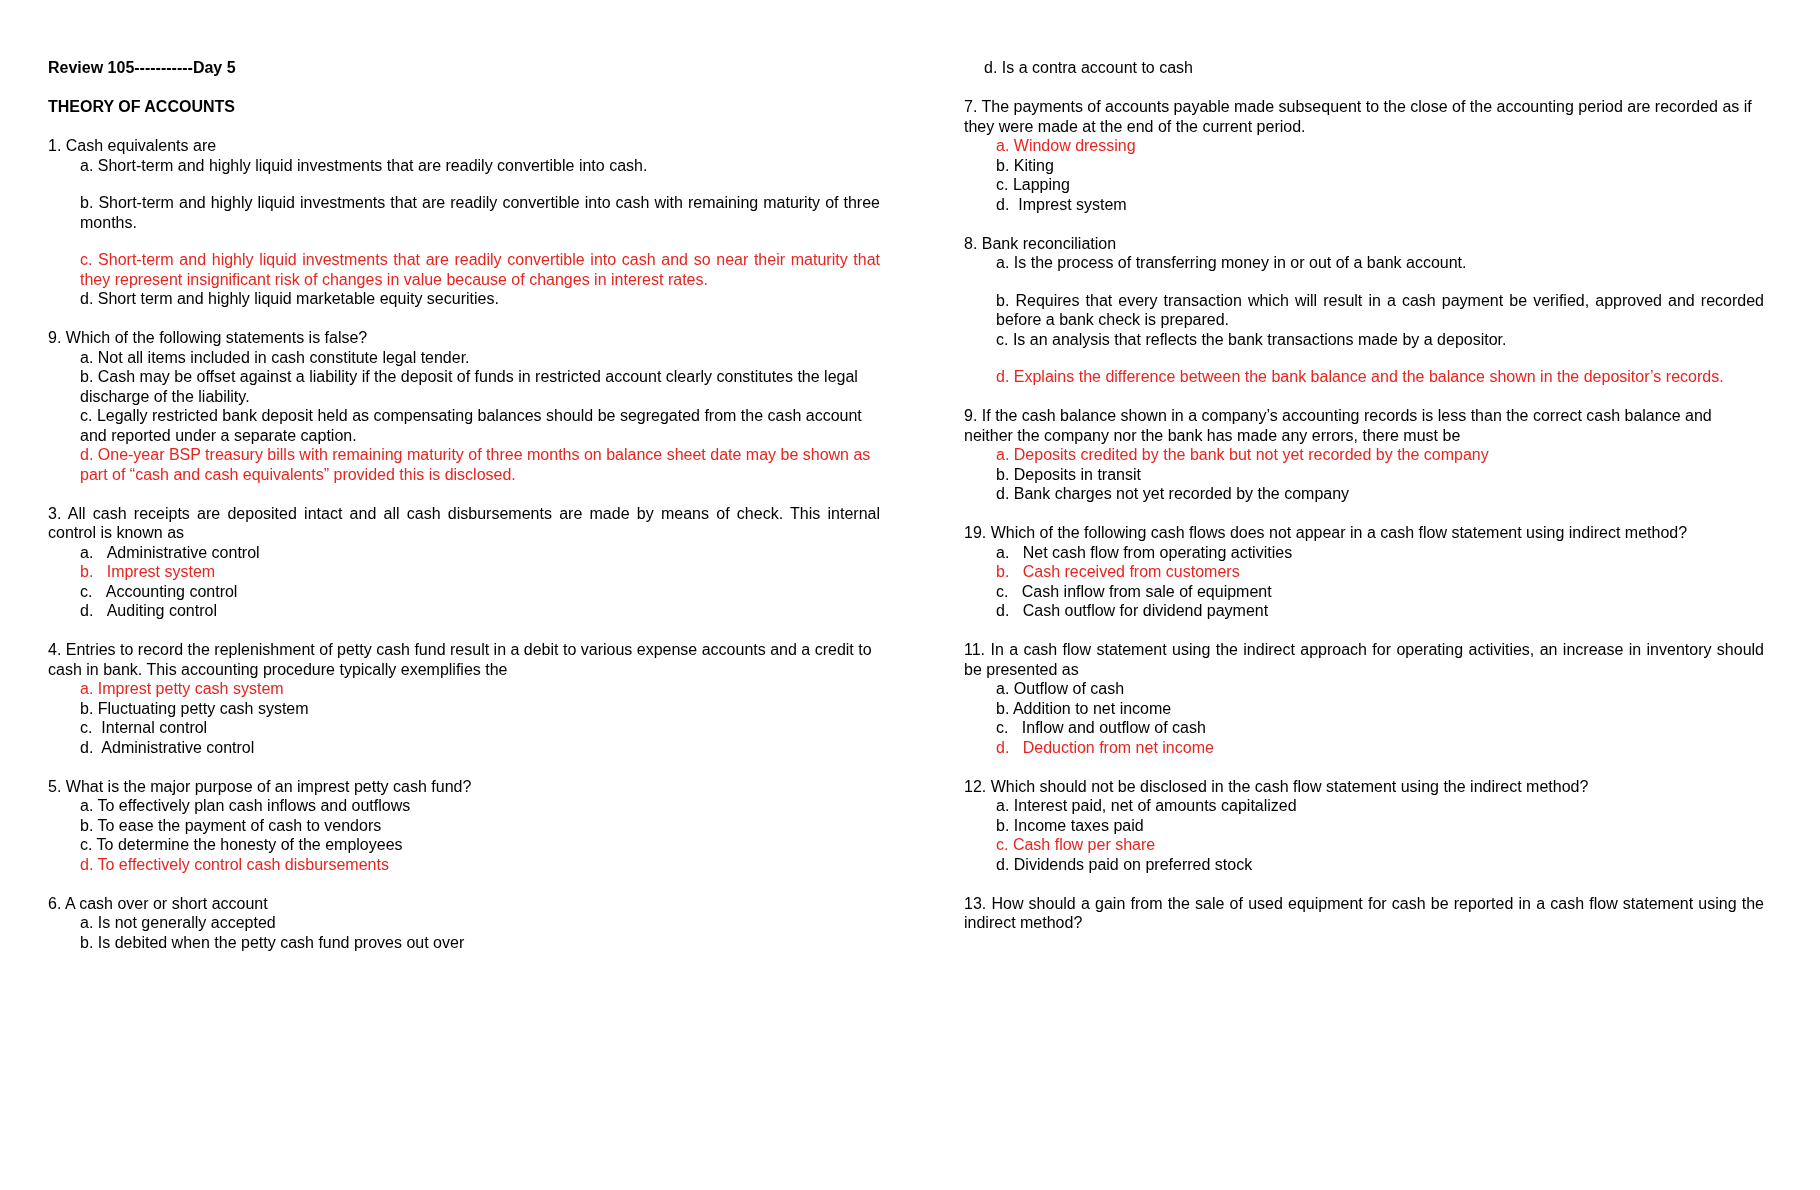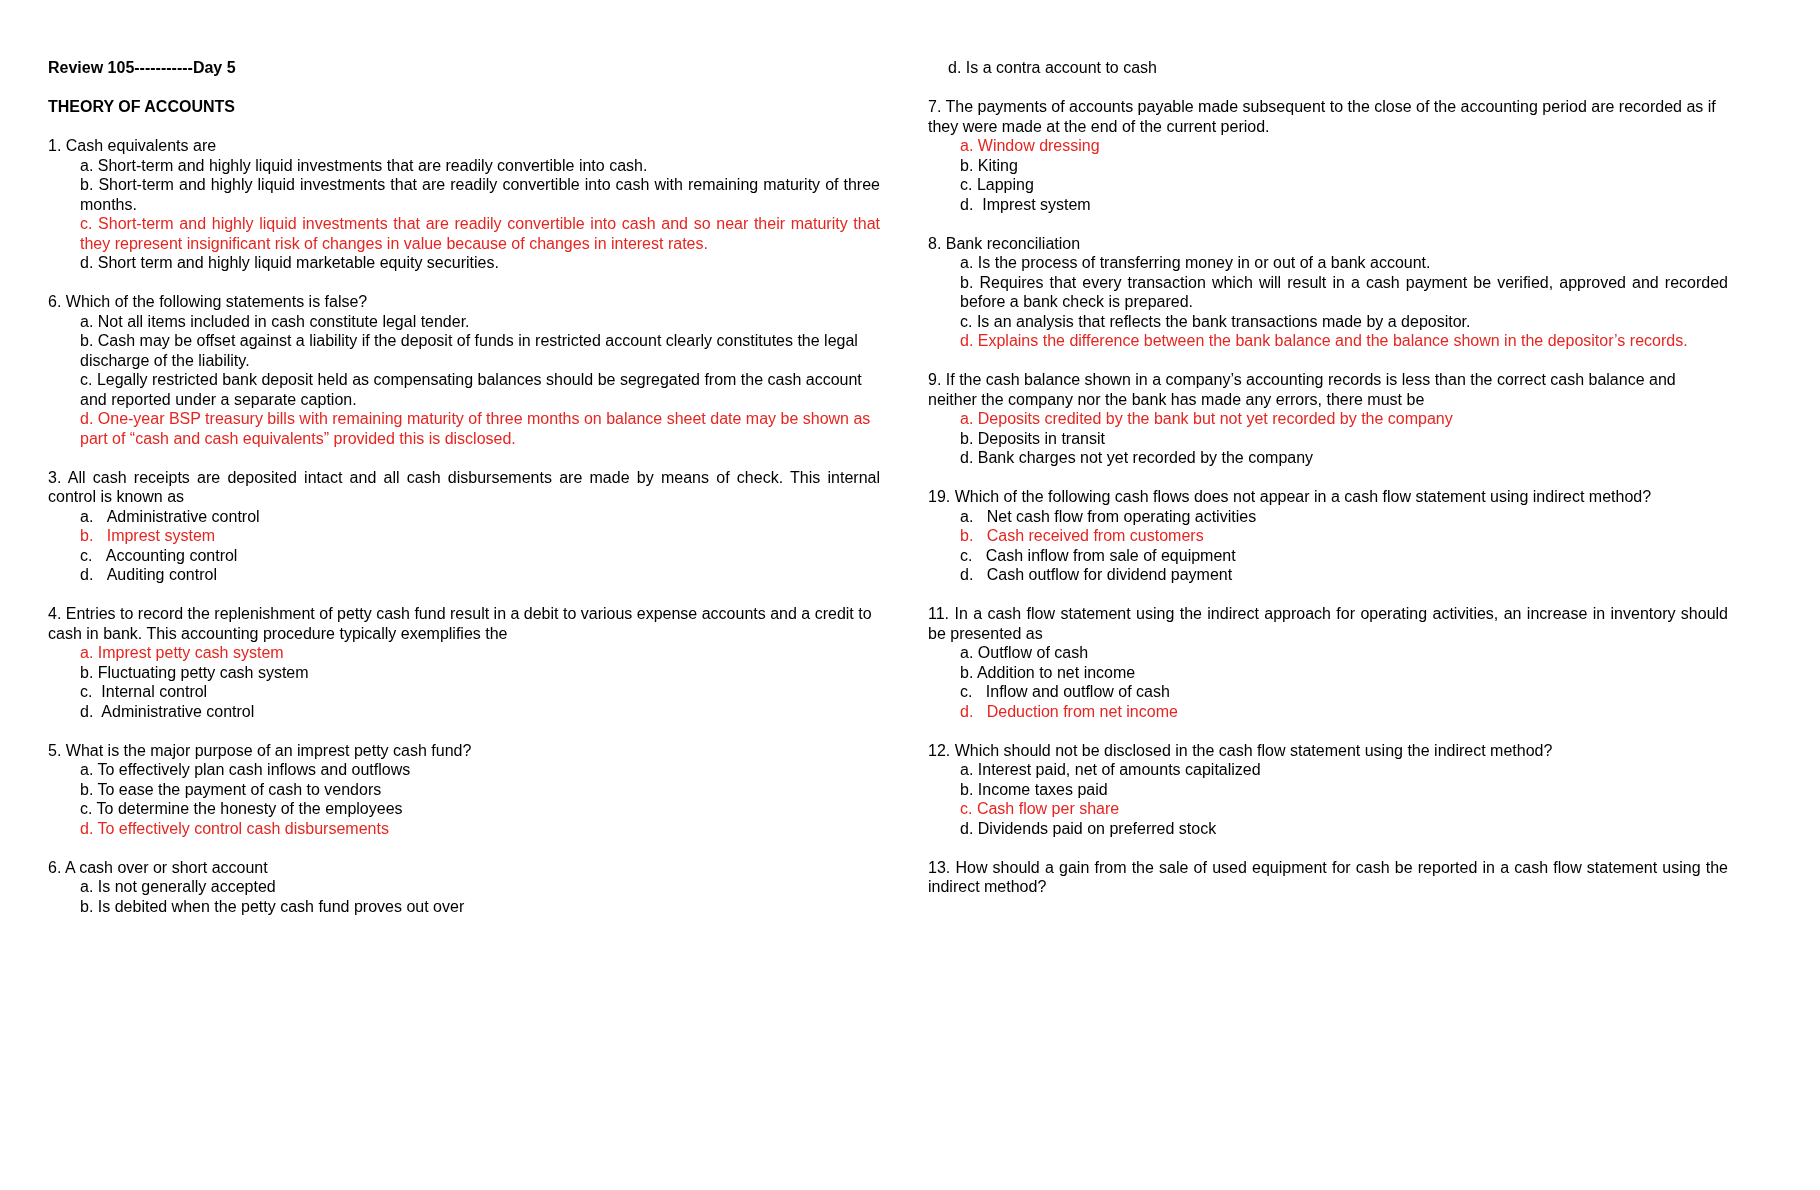--- a/index.html
+++ b/index.html
@@ -11,49 +11,49 @@
     background: var(--paper);
     color: var(--ink);
     font-family: "Liberation Sans", "DejaVu Sans", sans-serif;
     font-size: 16px;
     line-height: 19.5px;
     overflow: hidden;
   }
   .page { position: relative; width: 1820px; height: 1190px; }
   .col { position: absolute; top: 58px; }
   .col-left  { left: 48px;  width: 832px; }
-  .col-right { left: 928px; width: 800px; }
+  .col-right { left: 964px; width: 800px; }
   p { margin: 0; padding: 0; }
   .mb { margin-bottom: 19.5px; }      
   .q  { margin-bottom: 19.5px; }
   .bold { font-weight: bold; }
   .opt { margin-left: 32px; }
   .opt-sm { margin-left: 20px; }
-  .just { text-align: justify; text-align-last: left; }
+  .just { text-align: justify; text-align-last: left; margin-top: 18px; }
   .red { color: var(--red); }
 </style>
 </head>
 <body>
 
 <div class="page">
 
   <div class="col col-left">
     <p class="bold mb">Review 105-----------Day 5</p>
     <p class="bold mb">THEORY OF ACCOUNTS</p>
 
     <div class="q">
       <p>1. Cash equivalents are</p>
       <p class="opt">a. Short-term and highly liquid investments that are readily convertible into cash.</p>
       <p class="opt just">b. Short-term and highly liquid investments that are readily convertible into cash with remaining maturity of three months.</p>
       <p class="opt just red">c. Short-term and highly liquid investments that are readily convertible into cash and so near their maturity that they represent insignificant risk of changes in value because of changes in interest rates.</p>
       <p class="opt">d. Short term and highly liquid marketable equity securities.</p>
     </div>
 
     <div class="q">
-      <p>6. Which of the following statements is false?</p>
+      <p>9. Which of the following statements is false?</p>
       <p class="opt">a. Not all items included in cash constitute legal tender.</p>
       <p class="opt">b. Cash may be offset against a liability if the deposit of funds in restricted account clearly constitutes the legal discharge of the liability.</p>
       <p class="opt">c. Legally restricted bank deposit held as compensating balances should be segregated from the cash account and reported under a separate caption.</p>
       <p class="opt red">d. One-year BSP treasury bills with remaining maturity of three months on balance sheet date may be shown as part of “cash and cash equivalents” provided this is disclosed.</p>
     </div>
 
     <div class="q">
       <p class="just">3. All cash receipts are deposited intact and all cash disbursements are made by means of check. This internal control is known as</p>
       <p class="opt">a.&nbsp;&nbsp;&nbsp;Administrative control</p>
       <p class="opt red">b.&nbsp;&nbsp;&nbsp;Imprest system</p>

